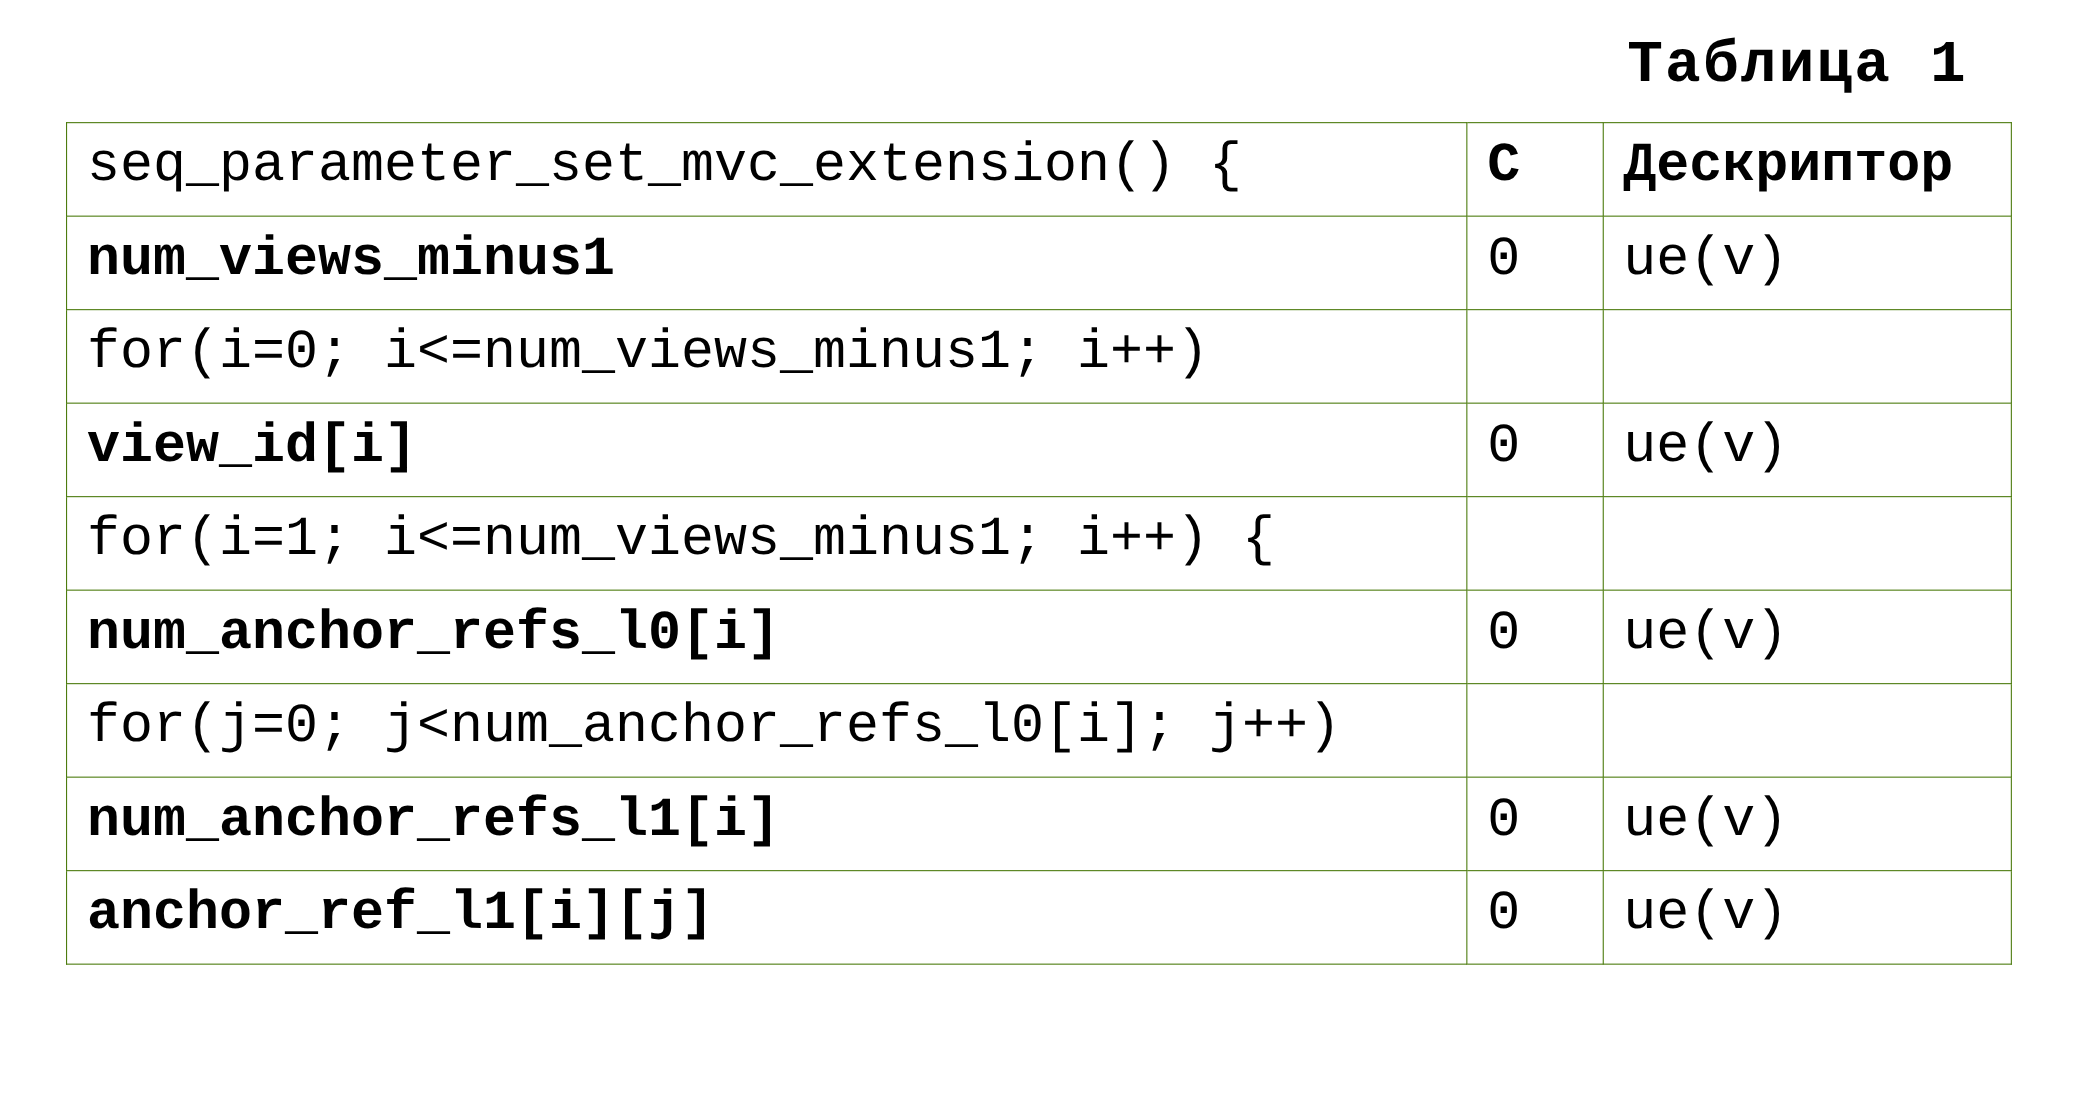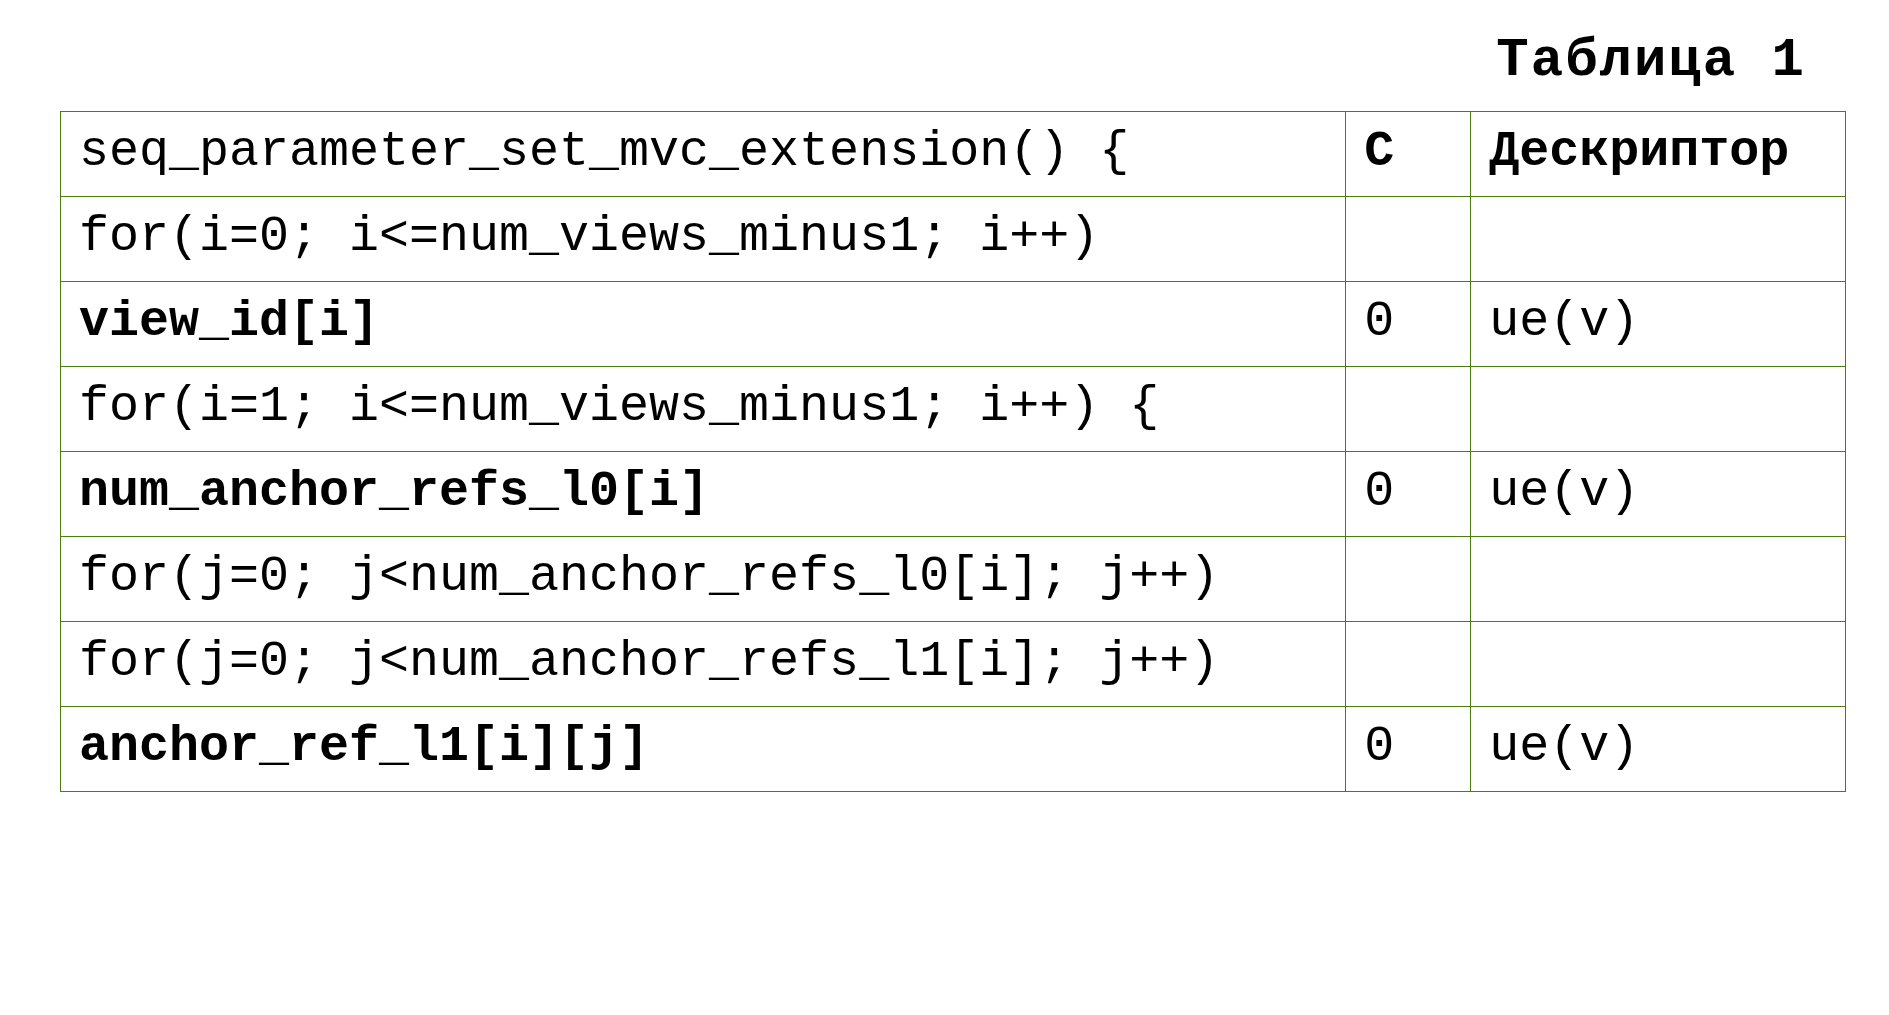--- a/index.html
+++ b/index.html
@@ -6,21 +6,21 @@
     margin: 0;
     padding: 0;
     background: #ffffff;
     width: 1889px;
     height: 1015px;
   }
   .page {
     width: 1889px;
     height: 822px;
     box-sizing: border-box;
-    padding: 30px 43px 0 60px;
+    padding: 30px 60px 0 60px;
     font-family: "Courier New", Courier, monospace;
     color: #000;
   }
   .title {
     text-align: right;
     font-weight: bold;
     font-size: 54px;
     margin: 0 40px 20px 0;
     letter-spacing: 2px;
   }
@@ -63,20 +63,25 @@
     </colgroup>
     <thead>
       <tr>
         <td>seq_parameter_set_mvc_extension() {</td>
         <th>C</th>
         <th>Дескриптор</th>
       </tr>
     </thead>
     <tbody>
       <tr>
+        <td class="bold">num_views_minus1</td>
+        <td>0</td>
+        <td>ue(v)</td>
+      </tr>
+      <tr>
         <td>for(i=0; i&lt;=num_views_minus1; i++)</td>
         <td></td>
         <td></td>
       </tr>
       <tr>
         <td class="bold">view_id[i]</td>
         <td>0</td>
         <td>ue(v)</td>
       </tr>
       <tr>
@@ -88,23 +93,23 @@
         <td class="bold">num_anchor_refs_l0[i]</td>
         <td>0</td>
         <td>ue(v)</td>
       </tr>
       <tr>
         <td>for(j=0; j&lt;num_anchor_refs_l0[i]; j++)</td>
         <td></td>
         <td></td>
       </tr>
       <tr>
-        <td>for(j=0; j&lt;num_anchor_refs_l1[i]; j++)</td>
-        <td></td>
-        <td></td>
+        <td class="bold">num_anchor_refs_l1[i]</td>
+        <td>0</td>
+        <td>ue(v)</td>
       </tr>
       <tr>
         <td class="bold">anchor_ref_l1[i][j]</td>
         <td>0</td>
         <td>ue(v)</td>
       </tr>
     </tbody>
   </table>
 
 </div>

